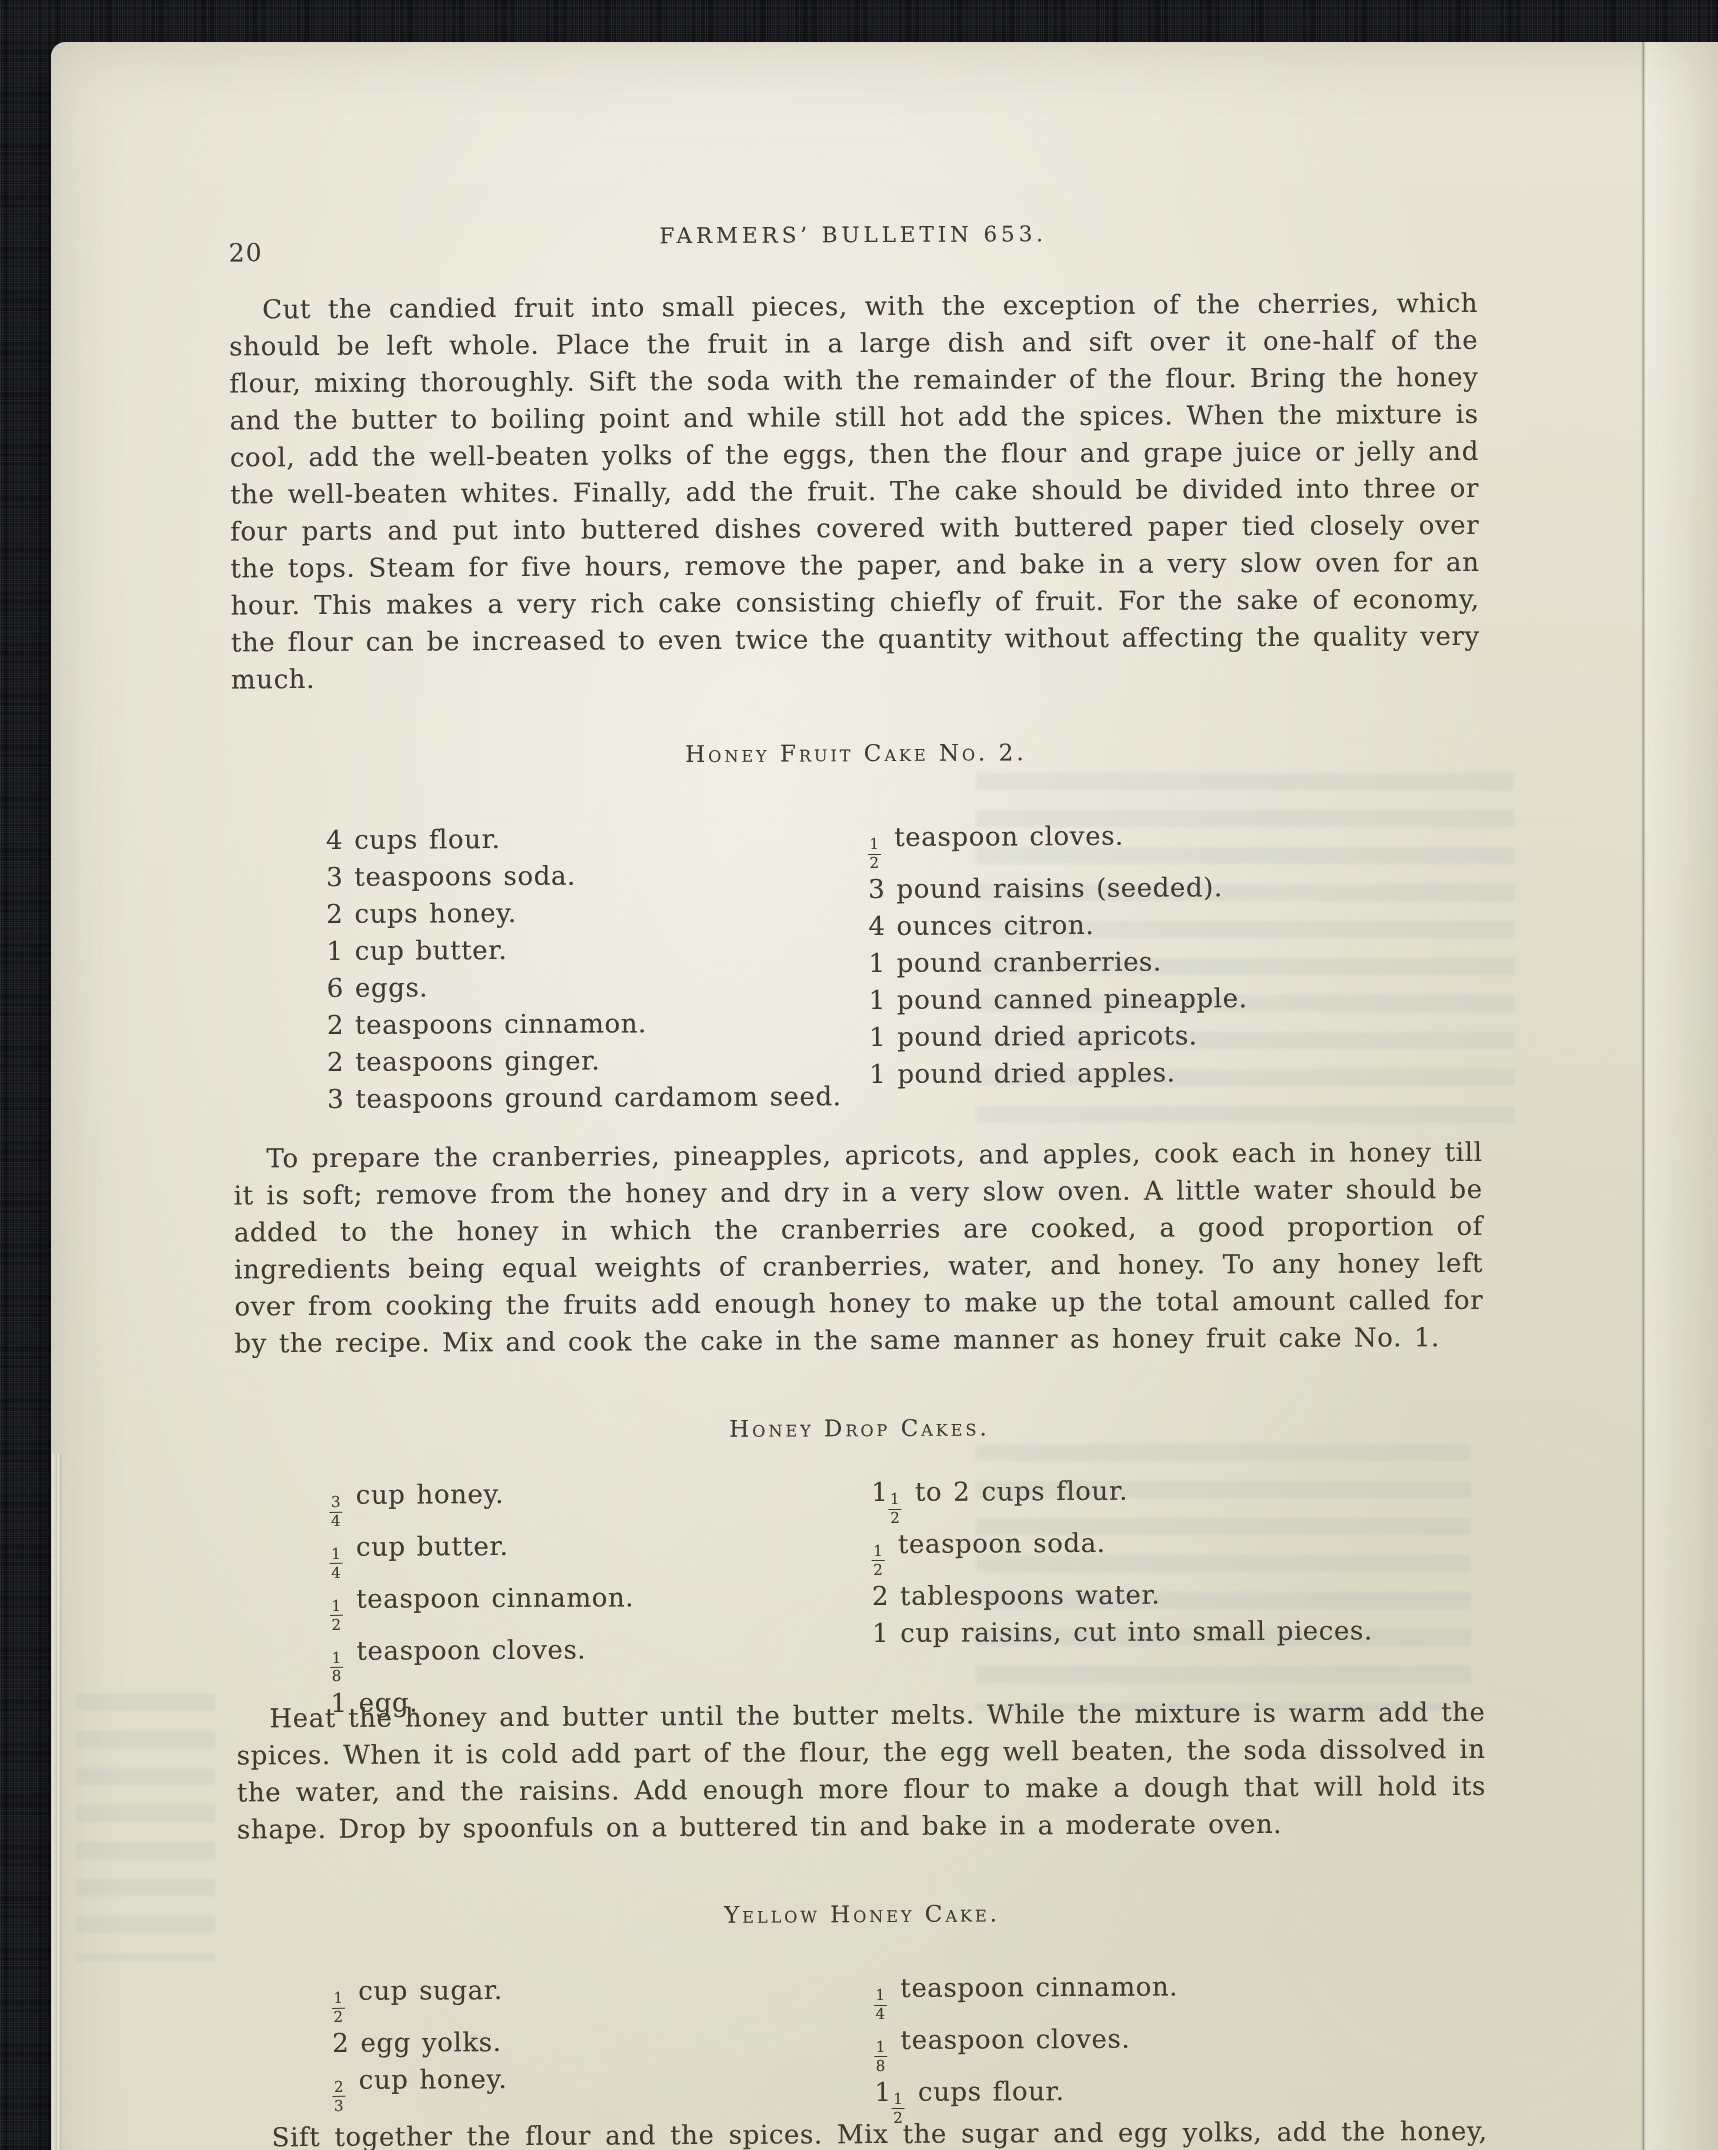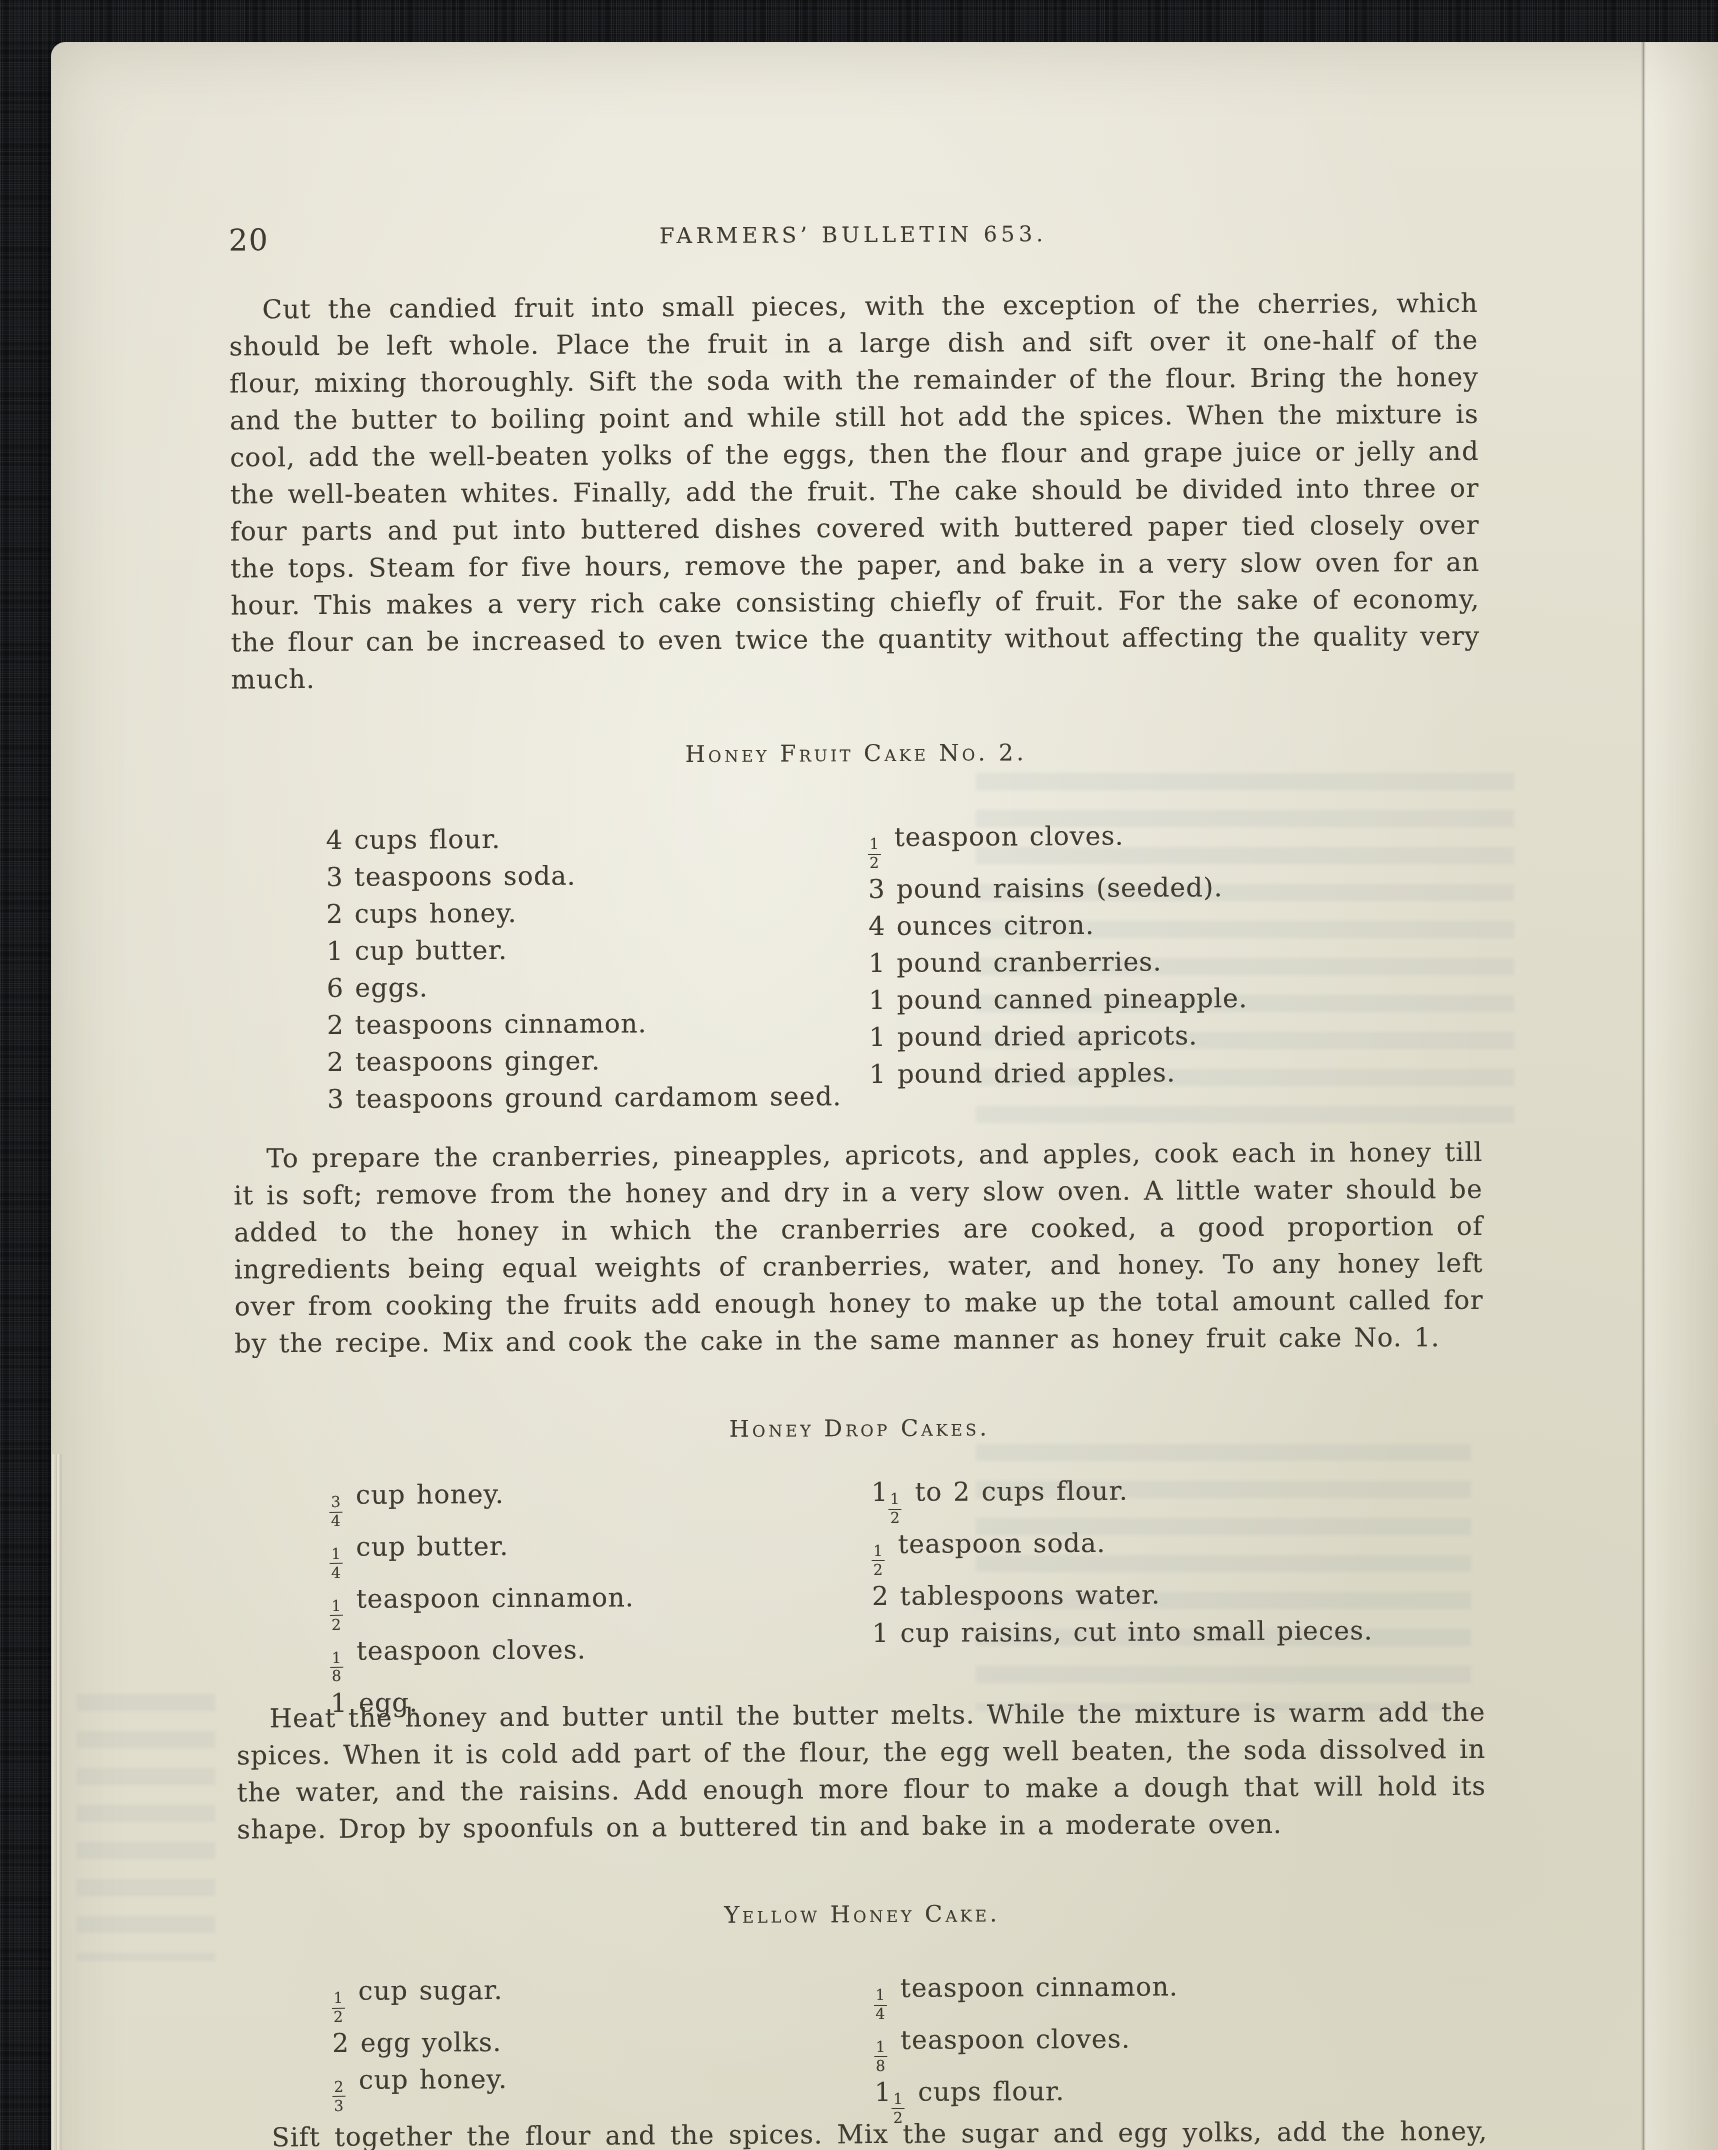--- a/index.html
+++ b/index.html
@@ -33,21 +33,21 @@
     background:linear-gradient(90deg, rgba(0,0,0,0) 0%, rgba(92,86,70,.32) 40%, rgba(58,54,44,.42) 55%, rgba(255,255,250,.22) 78%, rgba(0,0,0,0) 100%);
   }
   .fold-strip{
     position:absolute;top:0;bottom:0;left:1595px;right:0;
     background:linear-gradient(90deg, rgba(255,255,248,.30), rgba(255,255,248,.14) 35%, rgba(205,200,180,.16) 100%);
   }
   .content{position:absolute;inset:0;transform:rotate(-0.3deg);transform-origin:50% 40%;color:#403a32;}
   .content *{text-shadow:0 0 0.4px rgba(64,58,50,.35);}
 
   .running-head{position:absolute;left:182px;right:237px;top:177px;height:34px;}
-  .pageno{position:absolute;left:0;top:0;font-size:30px;letter-spacing:0.9px;}
+  .pageno{position:absolute;left:0;top:16px;font-size:25px;letter-spacing:0.9px;}
   .rtitle{position:absolute;left:50%;top:2.6px;transform:translateX(-50%);
     font-size:21.5px;letter-spacing:3.9px;white-space:nowrap;}
 
   .body{
     position:absolute;left:182px;right:237px;margin:0;
     font-size:26px;line-height:37px;letter-spacing:0.6px;word-spacing:3px;
     text-align:justify;text-indent:33px;
   }
   .p1{top:246px;}
   .p2{top:1095px;}

